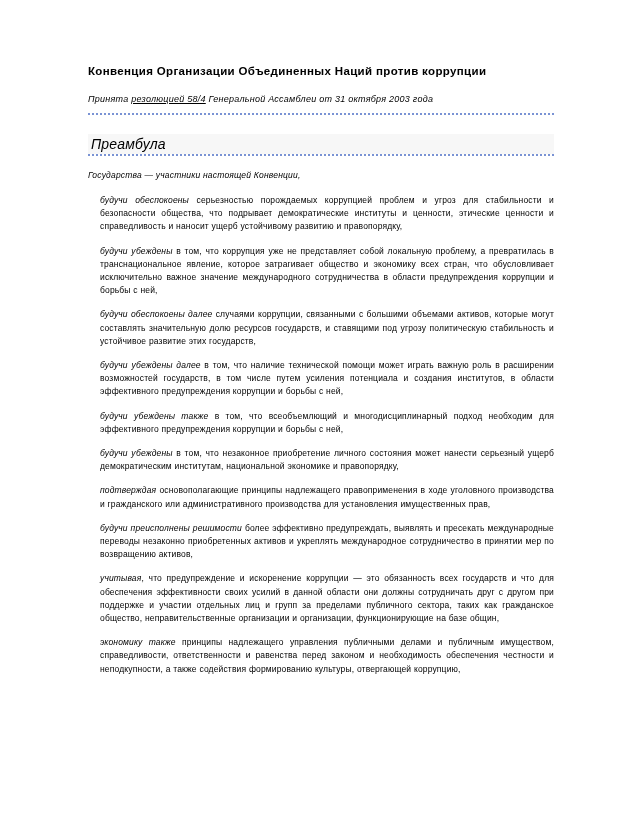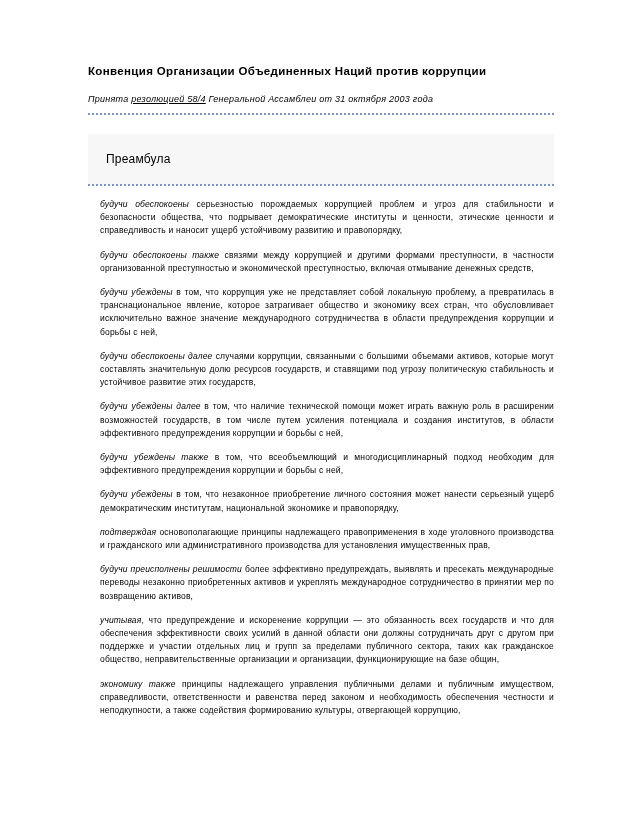--- a/index.html
+++ b/index.html
@@ -64,26 +64,27 @@
 
   
   .section-band {
     margin-top: 19px;
     width: 466px;
     background: #f7f7f7;
     box-sizing: border-box;
     padding: 3px 0 3px 3px;
   }
   .section-band .section-title {
-    font-size: 12px;
+    font-size: 14px;
     font-weight: normal;
     letter-spacing: 0.2px;
     line-height: 14px;
     color: #000;
-    margin: 15px;
+    margin: 0;
+    font-style: italic;
   }
   .band-rule {
     width: 466px;
     height: 0;
     border-top: 2px dotted #7a93d4;
   }
 
   
   .lead-line {
     font-size: 8.5px;
@@ -121,24 +122,24 @@
       <span>Принята </span><a class="link" href="#">резолюцией 58/4</a><span> Генеральной Ассамблеи от 31 октября 2003 года</span>
     </div>
 
     <div class="rule"></div>
 
     <div class="section-band">
       <h2 class="section-title">Преамбула</h2>
     </div>
     <div class="band-rule"></div>
 
+    <div class="lead-line">Государства — участники настоящей Конвенции,</div>
 
     <div class="paras" id="paragraphs">
         <p class="para"><em class="lead">будучи обеспокоены</em><span> серьезностью порождаемых коррупцией проблем и угроз для стабильности и безопасности общества, что подрывает демократические институты и ценности, этические ценности и справедливость и наносит ущерб устойчивому развитию и правопорядку,</span></p>
-        <p class="para"><em class="lead">будучи обеспокоены также</em><span> связями между коррупцией и другими формами преступности, в частности организованной преступностью и экономической преступностью, включая отмывание денежных средств,</span></p>
         <p class="para"><em class="lead">будучи убеждены</em><span> в том, что коррупция уже не представляет собой локальную проблему, а превратилась в транснациональное явление, которое затрагивает общество и экономику всех стран, что обусловливает исключительно важное значение международного сотрудничества в области предупреждения коррупции и борьбы с ней,</span></p>
         <p class="para"><em class="lead">будучи обеспокоены далее</em><span> случаями коррупции, связанными с большими объемами активов, которые могут составлять значительную долю ресурсов государств, и ставящими под угрозу политическую стабильность и устойчивое развитие этих государств,</span></p>
         <p class="para"><em class="lead">будучи убеждены далее</em><span> в том, что наличие технической помощи может играть важную роль в расширении возможностей государств, в том числе путем усиления потенциала и создания институтов, в области эффективного предупреждения коррупции и борьбы с ней,</span></p>
         <p class="para"><em class="lead">будучи убеждены также</em><span> в том, что всеобъемлющий и многодисциплинарный подход необходим для эффективного предупреждения коррупции и борьбы с ней,</span></p>
         <p class="para"><em class="lead">будучи убеждены</em><span> в том, что незаконное приобретение личного состояния может нанести серьезный ущерб демократическим институтам, национальной экономике и правопорядку,</span></p>
         <p class="para"><em class="lead">подтверждая</em><span> основополагающие принципы надлежащего правоприменения в ходе уголовного производства и гражданского или административного производства для установления имущественных прав,</span></p>
         <p class="para"><em class="lead">будучи преисполнены решимости</em><span> более эффективно предупреждать, выявлять и пресекать международные переводы незаконно приобретенных активов и укреплять международное сотрудничество в принятии мер по возвращению активов,</span></p>
         <p class="para"><em class="lead">учитывая</em><span>, что предупреждение и искоренение коррупции — это обязанность всех государств и что для обеспечения эффективности своих усилий в данной области они должны сотрудничать друг с другом при поддержке и участии отдельных лиц и групп за пределами публичного сектора, таких как гражданское общество, неправительственные организации и организации, функционирующие на базе общин,</span></p>
         <p class="para"><em class="lead">экономику также</em><span> принципы надлежащего управления публичными делами и публичным имуществом, справедливости, ответственности и равенства перед законом и необходимость обеспечения честности и неподкупности, а также содействия формированию культуры, отвергающей коррупцию,</span></p>
       </div>

